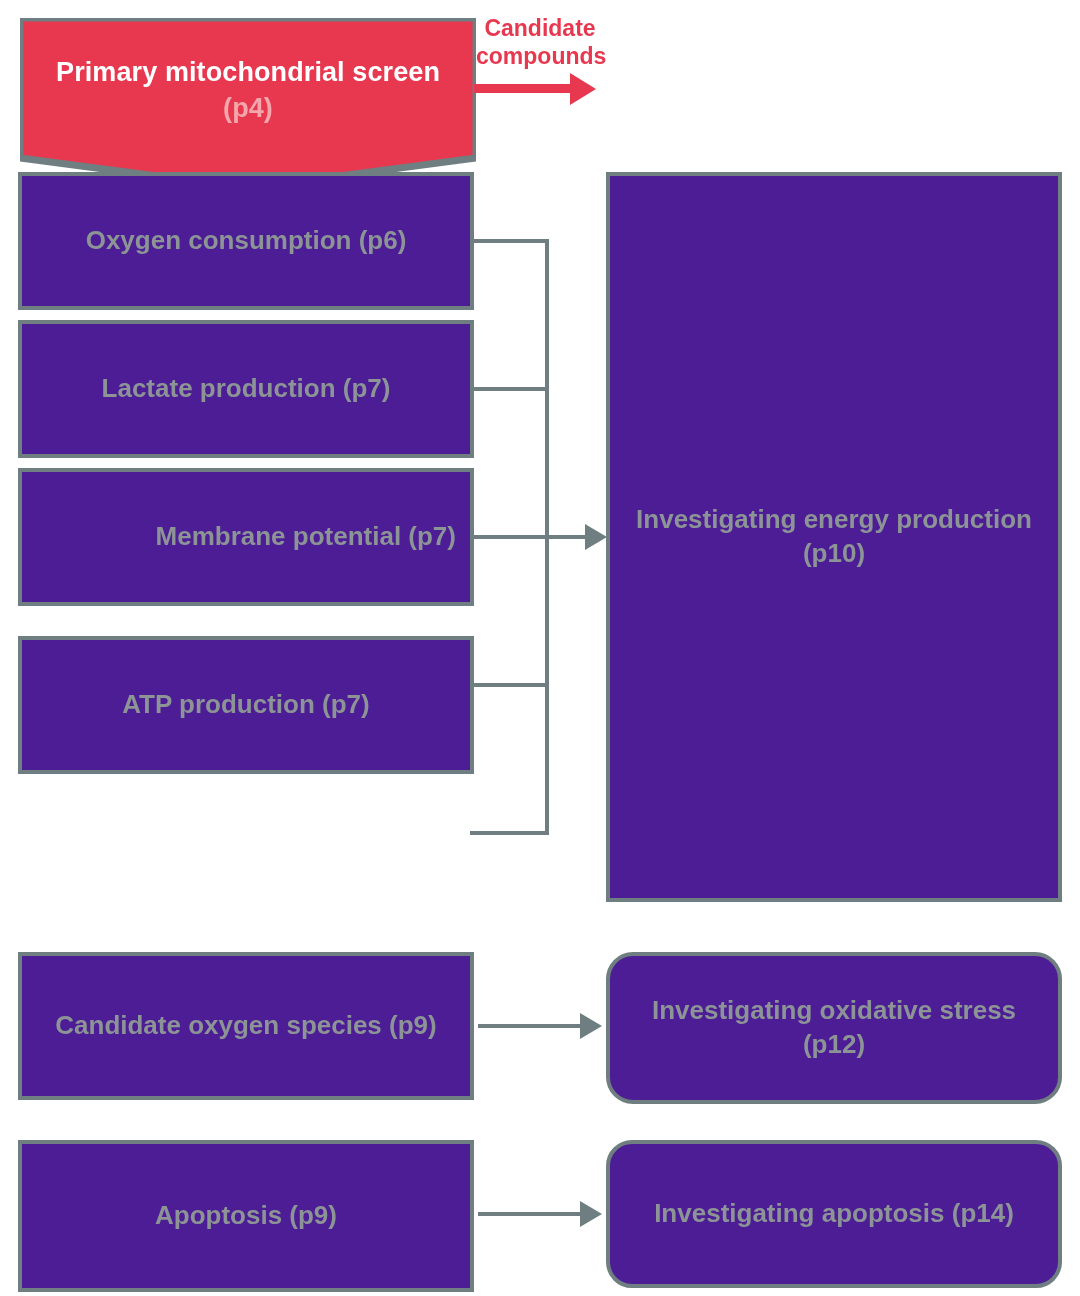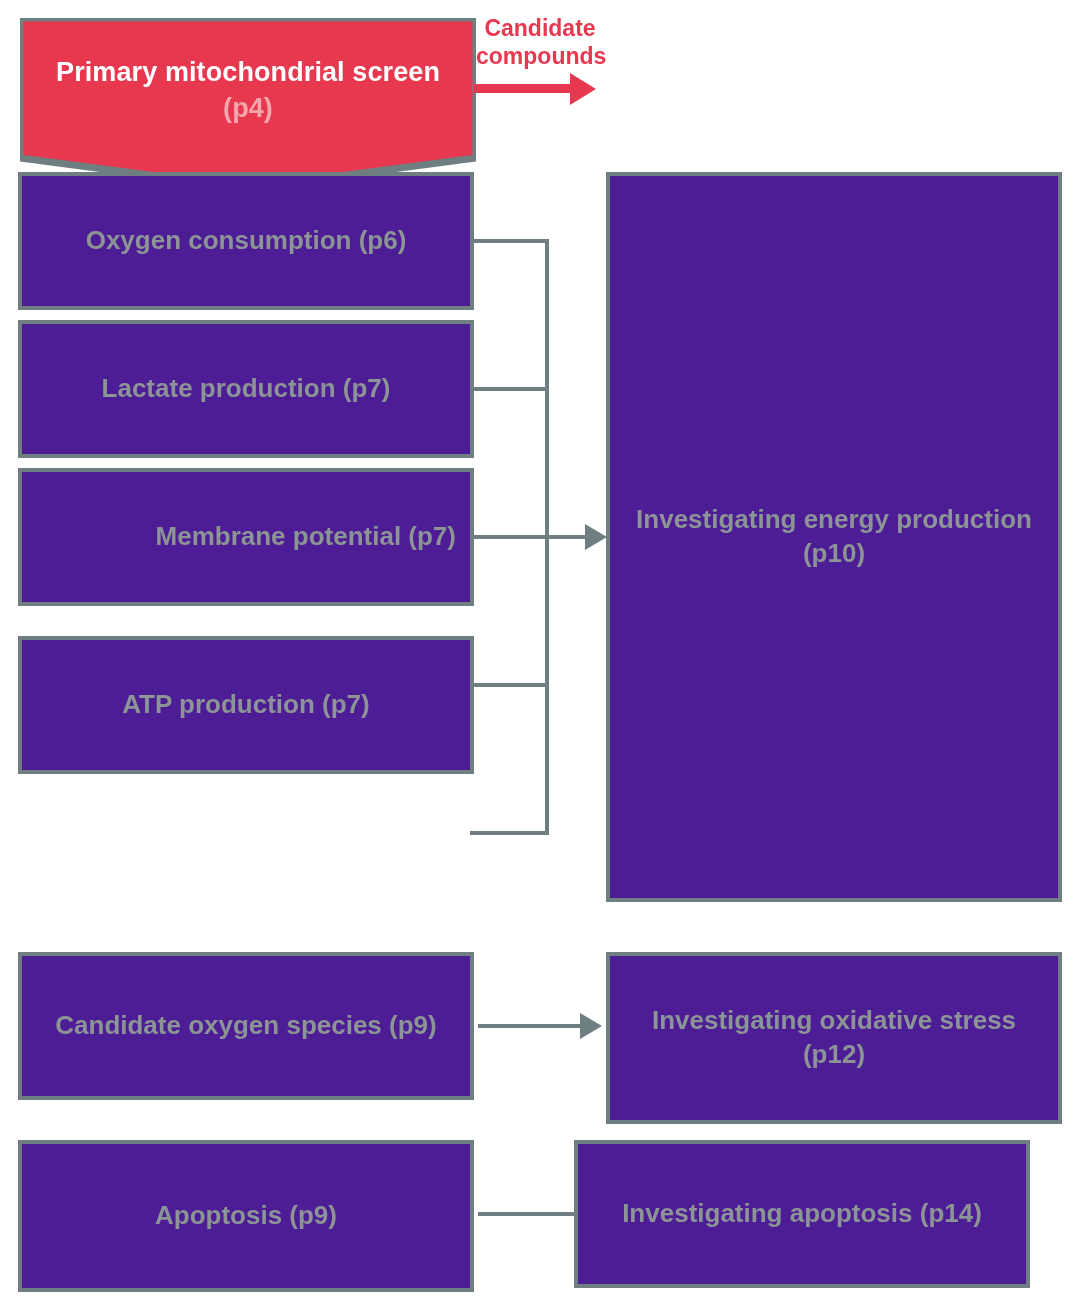--- a/index.html
+++ b/index.html
@@ -163,26 +163,26 @@
 
   <div class="obox" style="left:606px; top:172px; width:456px; height:730px;">
     <span>Investigating energy production (p10)</span>
   </div>
 
   <div class="obox" style="left:18px; top:952px; width:456px; height:148px;">
     <span>Candidate oxygen species (p9)</span>
   </div>
   <div class="hline" style="left:478px; top:1024px; width:104px;"></div>
   <div class="arrowhead" style="left:580px; top:1013px;"></div>
-  <div class="obox" style="left:606px; top:952px; width:456px; height:172px;">
+  <div class="obox" style="left:606px; top:952px; width:456px; height:152px;border-radius:27px;">
     <span>Investigating oxidative stress (p12)</span>
   </div>
 
   <div class="obox" style="left:18px; top:1140px; width:456px; height:152px;">
     <span>Apoptosis (p9)</span>
   </div>
   <div class="hline" style="left:478px; top:1212px; width:104px;"></div>
   <div class="arrowhead" style="left:580px; top:1201px;"></div>
-  <div class="obox" style="left:574px; top:1140px; width:456px; height:148px;">
+  <div class="obox" style="left:606px; top:1140px; width:456px; height:148px;border-radius:26px;">
     <span>Investigating apoptosis (p14)</span>
   </div>
 
 </div>
 
 </body></html>

